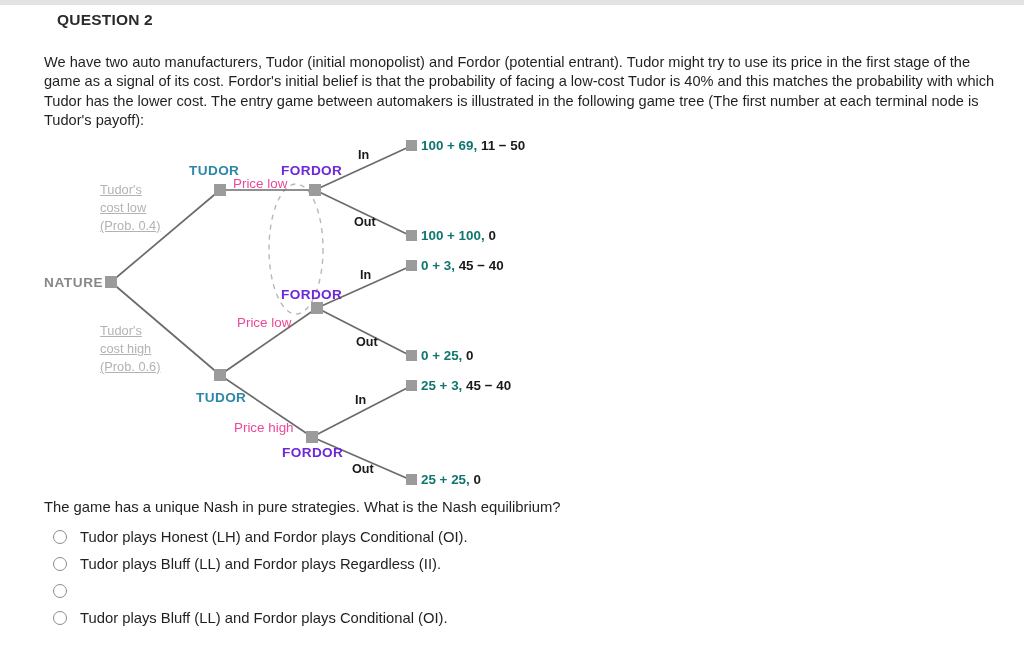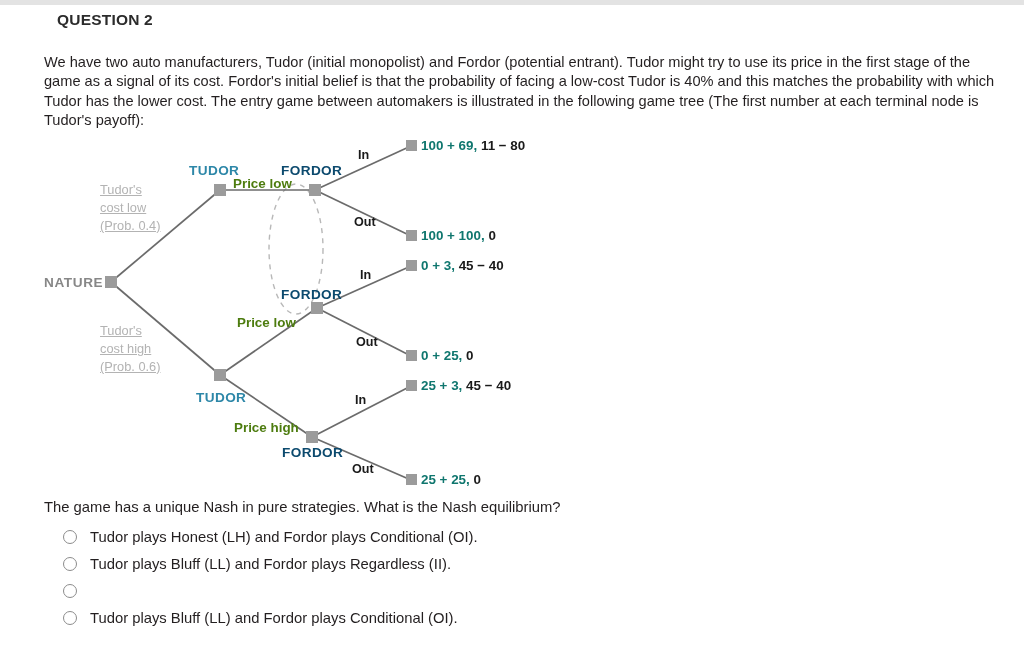--- a/index.html
+++ b/index.html
@@ -67,35 +67,35 @@
     white-space: nowrap;
     line-height: 1.18;
   }
   .lbl-player-blue {
     color: #2d87a8;
     font-weight: bold;
     font-size: 13.6px;
     letter-spacing: 0.4px;
   }
   .lbl-player-black {
-    color: #0c4a6e;
+    color: #6d28d9;
     font-weight: bold;
     font-size: 13.6px;
     letter-spacing: 0.4px;
   }
   .lbl-player-gray {
     color: #878787;
     font-weight: bold;
     font-size: 13.6px;
     letter-spacing: 0.6px;
   }
   .lbl-action-blue {
-    color: #4d7c0f;
+    color: #ec4899;
     font-size: 13.4px;
-    font-weight: 700;
+    font-weight: 400;
   }
   .lbl-action-black {
     color: #1a1a1a;
     font-size: 12.6px;
     font-weight: 600;
   }
   .lbl-nature {
     color: #b3b3b3;
     font-size: 12.8px;
     text-decoration: underline;
@@ -111,21 +111,21 @@
   
   .q-prompt {
     position: absolute;
     left: 44px;
     top: 494px;
     font-size: 14.8px;
     color: #231f20;
   }
   .options {
     position: absolute;
-    left: 60px;
+    left: 50px;
     top: 518px;
     width: 700px;
     text-align: center;
   }
   .opt-row {
     display: flex;
     align-items: center;
     height: 27px;
   }
   .radio {
@@ -220,21 +220,21 @@
 
     <div class="lbl lbl-action-black" style="left:358px; top:23px;">In</div>
     <div class="lbl lbl-action-black" style="left:354px; top:90px;">Out</div>
     <div class="lbl lbl-action-black" style="left:360px; top:143px;">In</div>
     <div class="lbl lbl-action-black" style="left:356px; top:210px;">Out</div>
     <div class="lbl lbl-action-black" style="left:355px; top:268px;">In</div>
     <div class="lbl lbl-action-black" style="left:352px; top:337px;">Out</div>
 
     <div class="payoff" style="left:421px; top:13px;">
       <span class="p1">100 + 69,</span>
-      <span class="p2">11 − 80</span>
+      <span class="p2">11 − 50</span>
     </div>
     <div class="payoff" style="left:421px; top:103px;">
       <span class="p1">100 + 100,</span>
       <span class="p2">0</span>
     </div>
     <div class="payoff" style="left:421px; top:133px;">
       <span class="p1">0 + 3,</span>
       <span class="p2">45 − 40</span>
     </div>
     <div class="payoff" style="left:421px; top:223px;">

